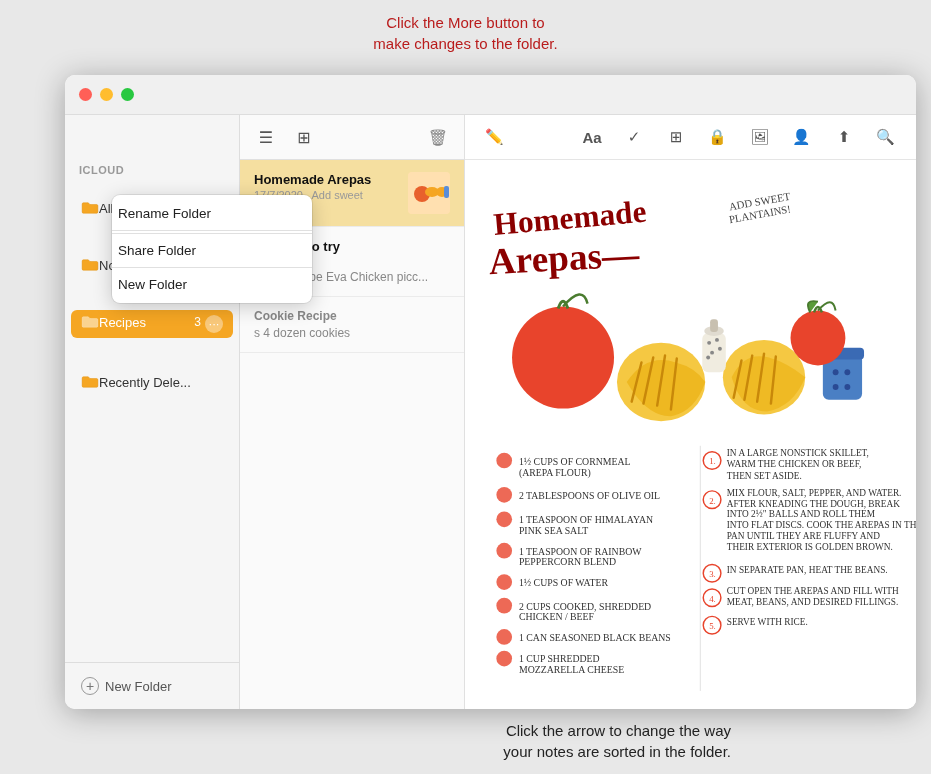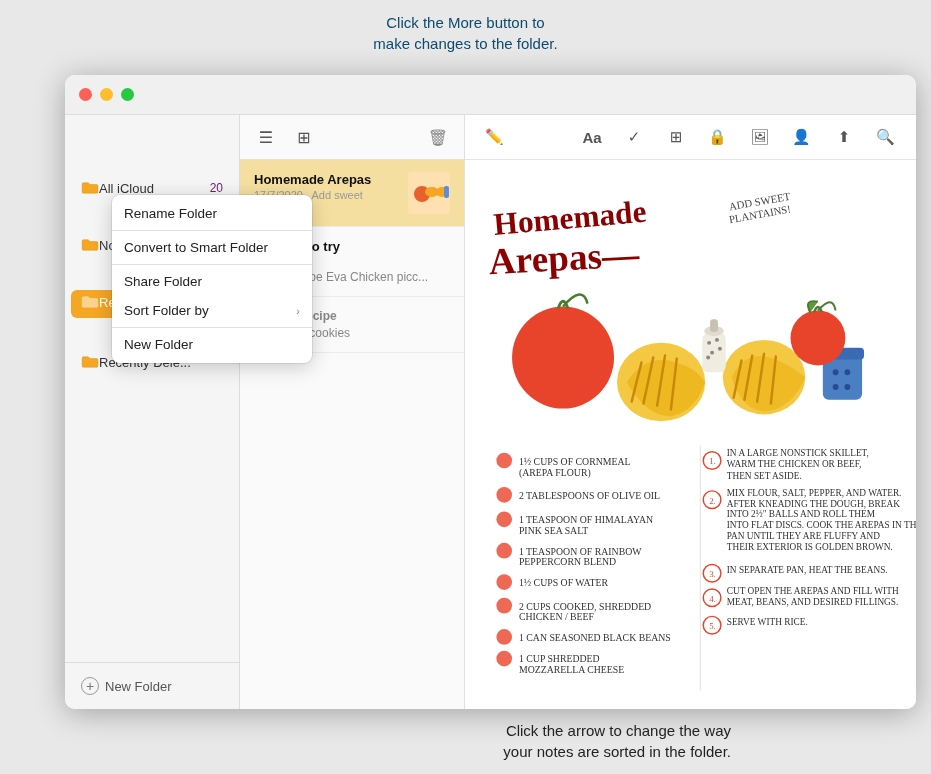--- a/index.html
+++ b/index.html
@@ -14,21 +14,21 @@
 
     
     .annotation-top {
       position: absolute;
       top: 0;
       left: 0;
       right: 0;
       text-align: center;
       padding: 12px 200px 8px;
       font-size: 15px;
-      color: #0c4a6e;
+      color: #b91c1c;
       line-height: 1.4;
       z-index: 10;
     }
 
     
     .annotation-bottom {
       position: absolute;
       bottom: 0;
       left: 0;
       right: 0;
@@ -282,21 +282,21 @@
       border-radius: 8px;
       box-shadow: 0 4px 20px rgba(0,0,0,0.2), 0 0 0 1px rgba(0,0,0,0.08);
       z-index: 100;
       min-width: 200px;
       padding: 4px 0;
     }
 
     .context-menu-item {
       display: flex;
       align-items: center;
-      padding: 7px 12px;
+      padding: 7px 6px;
       font-size: 13.5px;
       color: #222;
       cursor: pointer;
     }
     .context-menu-item .submenu-arrow {
       margin-left: auto;
       font-size: 11px;
       color: #888;
     }
 
@@ -342,20 +342,21 @@
     <div class="titlebar-traffic">
       <div class="traffic-light tl-close"></div>
       <div class="traffic-light tl-min"></div>
       <div class="traffic-light tl-max"></div>
     </div>
   </div>
 
   <div class="app-body">
 
     <div class="sidebar">
+      <div class="sidebar-section-label">iCloud</div>
 
       <div class="sidebar-item">
         <svg class="folder-svg" viewBox="0 0 20 16" fill="none">
           <path d="M1 3.5C1 2.67 1.67 2 2.5 2H8l2 2h7.5c.83 0 1.5.67 1.5 1.5v7c0 .83-.67 1.5-1.5 1.5h-15C1.67 14 1 13.33 1 12.5v-9z" fill="#f5a623" stroke="#e08a00" stroke-width="0.5"></path>
         </svg>
         <span>All iCloud</span>
         <span class="count-badge">20</span>
       </div>
 
       <div class="sidebar-item">
@@ -573,28 +574,21 @@
     </div>
 
   </div>
 </div>
 
 <div class="context-menu">
   <div class="context-menu-item">
     <span>Rename Folder</span>
   </div>
   <div class="context-menu-separator"></div>
-  <div class="context-menu-item">
-    <span>Convert to Smart Folder</span>
-  </div>
   <div class="context-menu-separator"></div>
   <div class="context-menu-item">
     <span>Share Folder</span>
-  </div>
-  <div class="context-menu-item">
-    <span>Sort Folder by</span>
-    <span class="submenu-arrow">›</span>
   </div>
   <div class="context-menu-separator"></div>
   <div class="context-menu-item">
     <span>New Folder</span>
   </div>
 </div>
 
 </body></html>

